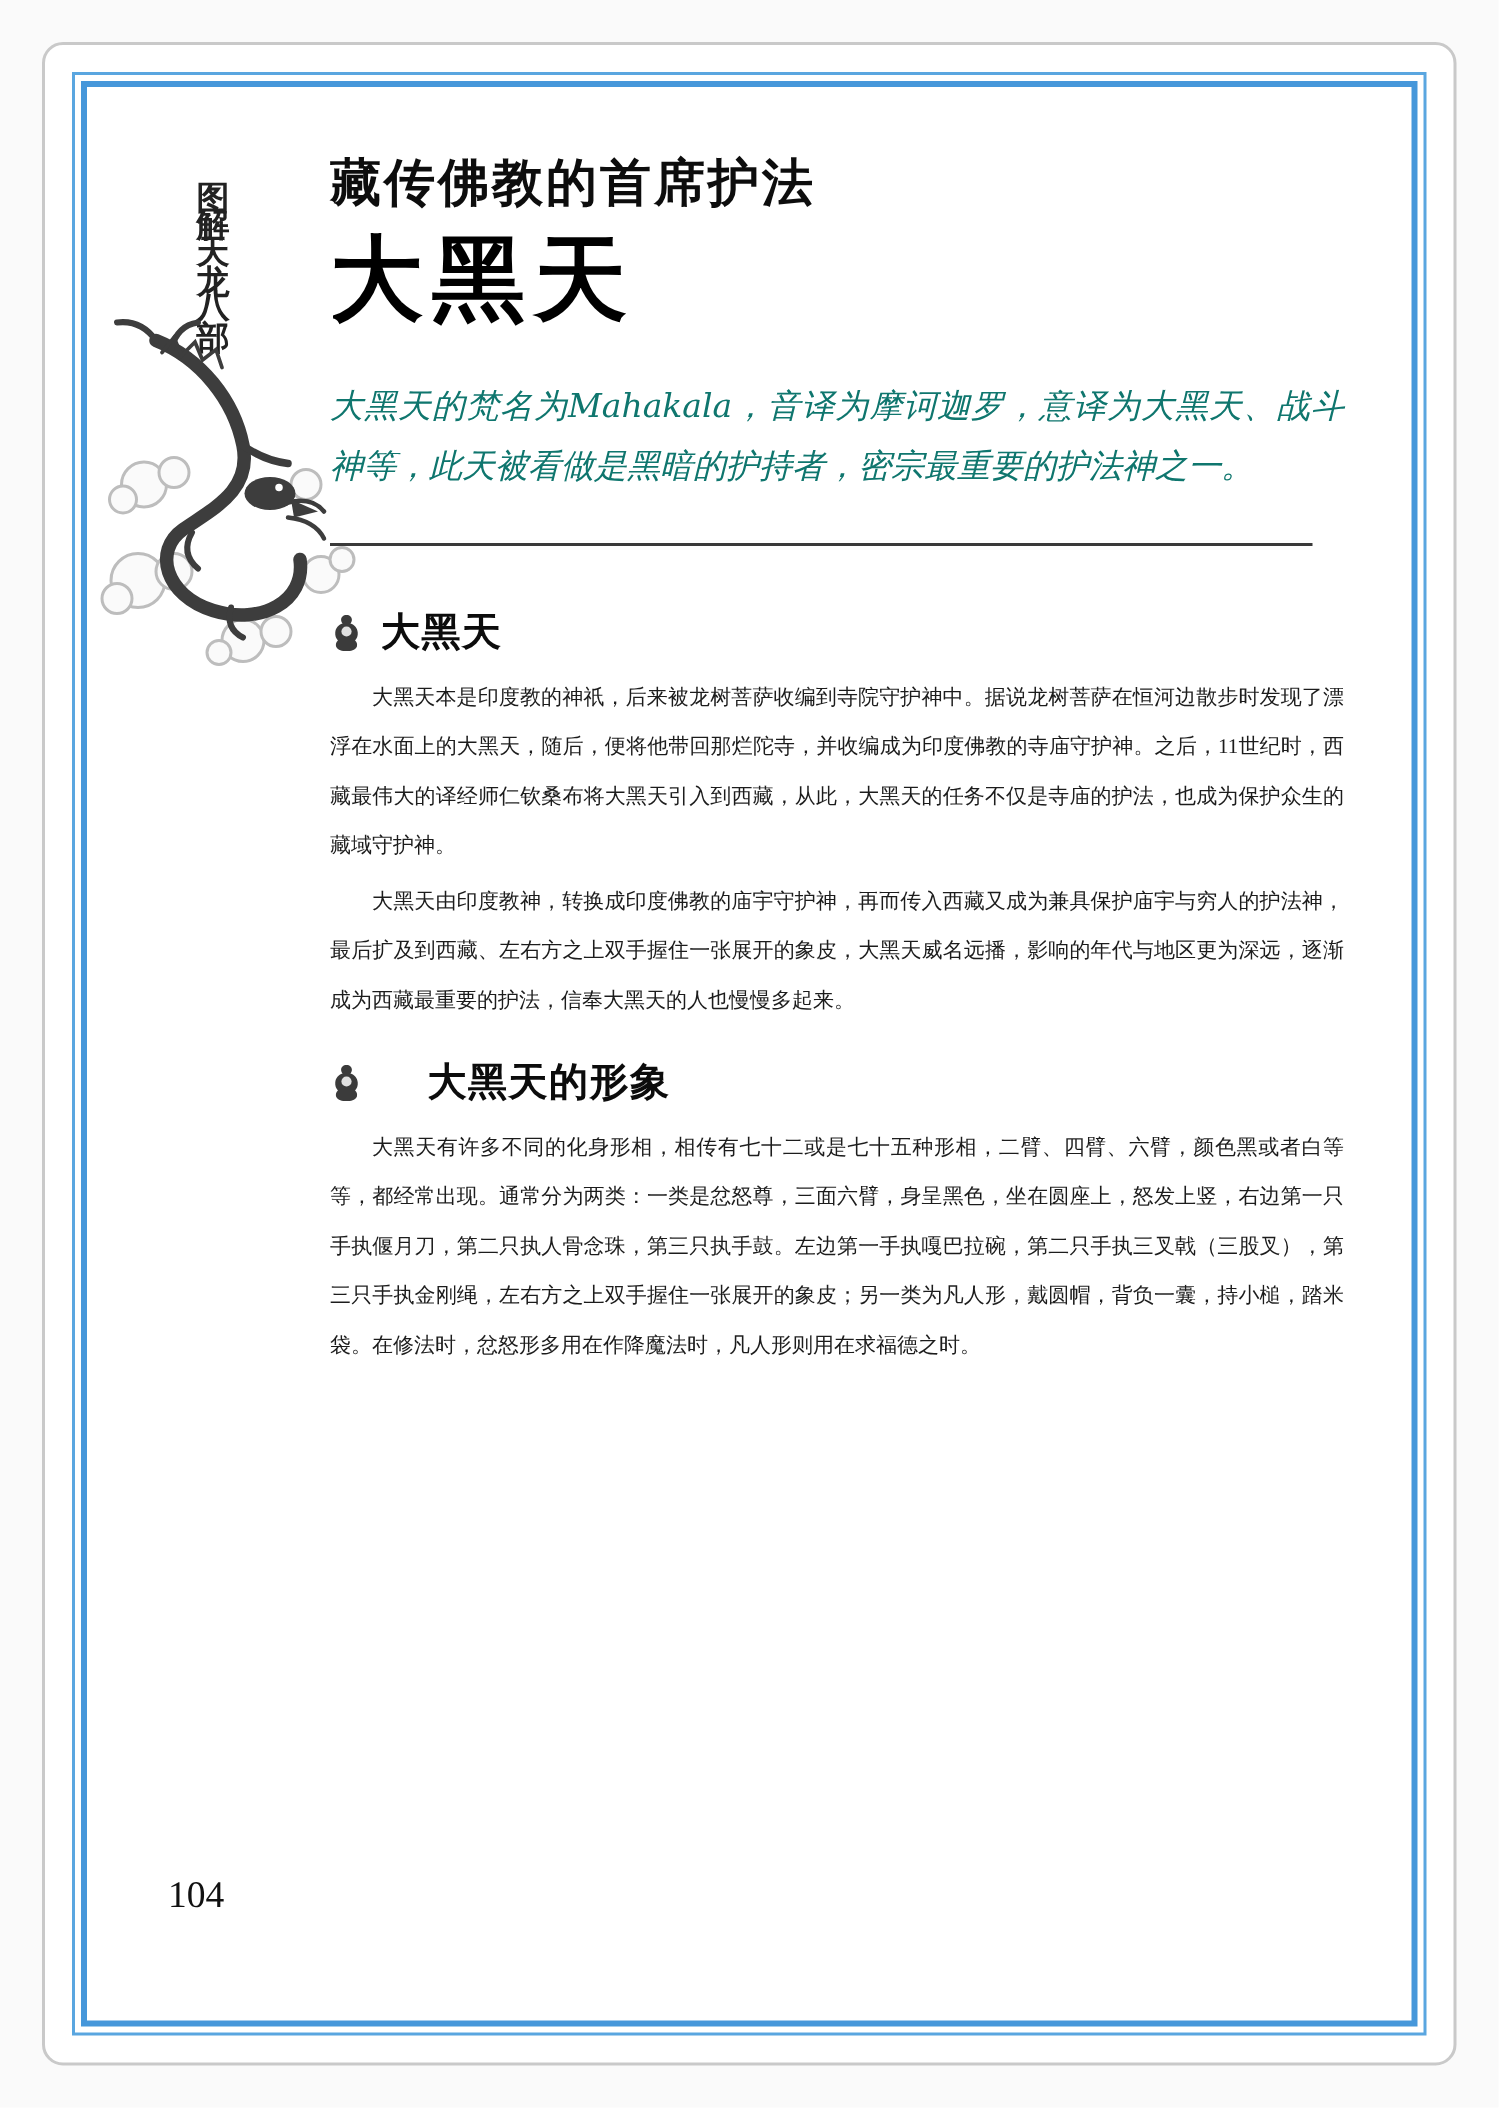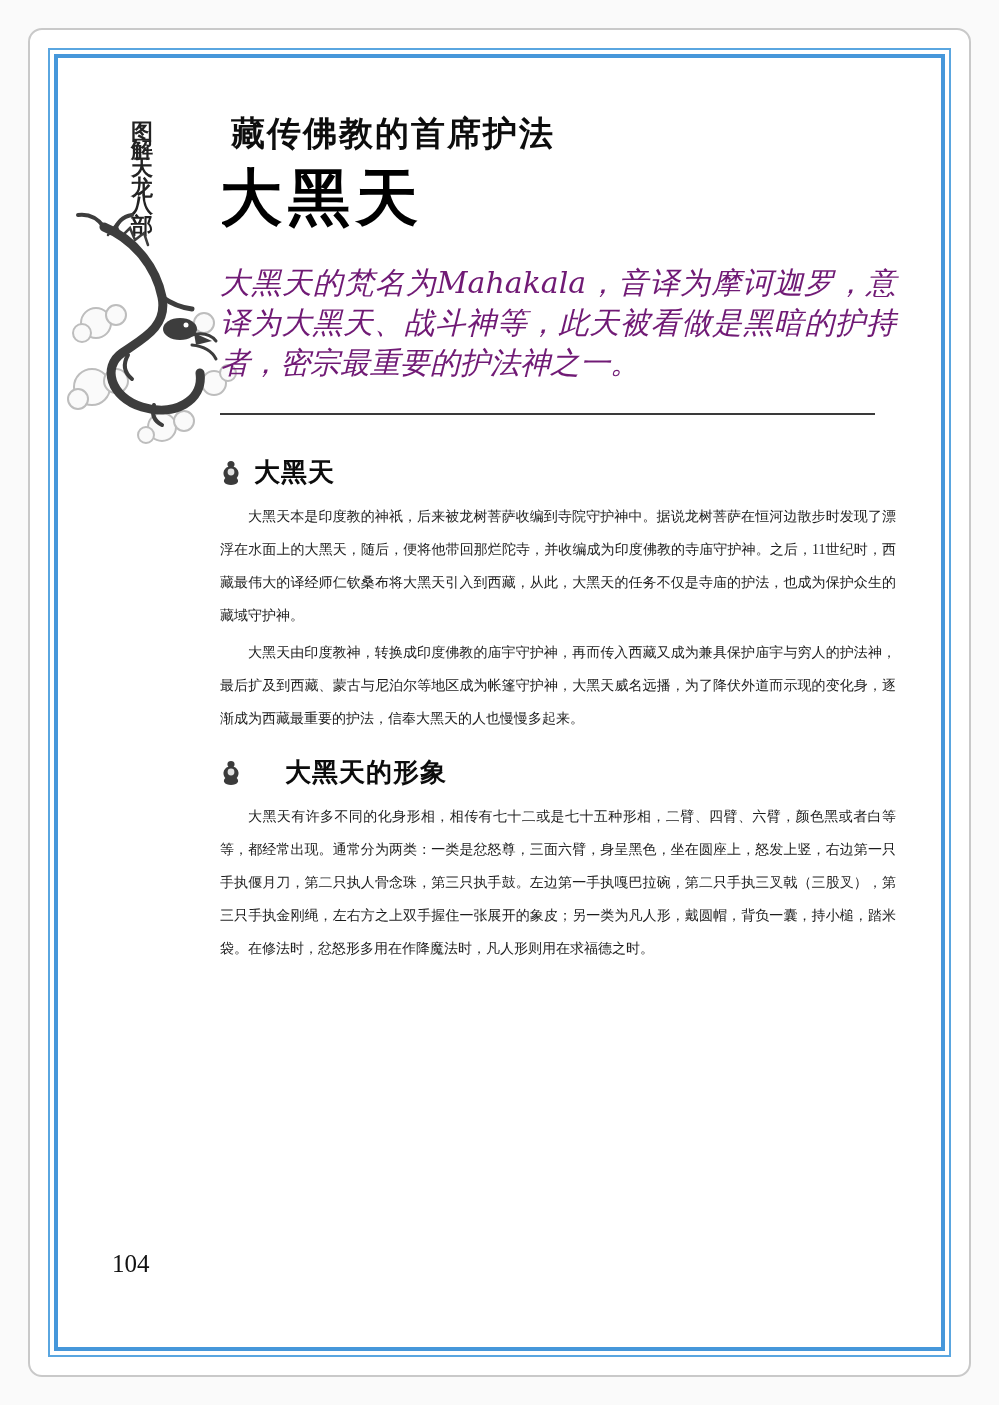--- a/index.html
+++ b/index.html
@@ -28,31 +28,31 @@
   }
   .dragon{
     position:absolute;left:28px;top:175px;width:182px;height:248px;
   }
   .content{
     position:absolute;left:190px;top:74px;width:676px;
   }
   .subtitle{
     font-family:"Liberation Serif","DejaVu Serif",serif;
     font-weight:700;font-size:34px;line-height:38px;color:#0d0d0d;
-    letter-spacing:2px;margin:11px;
+    letter-spacing:2px;margin:0;
   }
   .title{
     font-family:"Liberation Serif","DejaVu Serif",serif;
     font-weight:700;font-size:62px;line-height:66px;color:#000;
     letter-spacing:6px;margin:12px 0 0 0;
   }
   .intro{
     margin:32px 0 4px 0;font-style:italic;
     font-family:"DejaVu Serif","Liberation Serif",serif;
-    font-size:30px;line-height:40px;color:#701a75;
+    font-size:22px;line-height:40px;color:#0f766e;
     text-align:justify;
   }
   .divider{
     margin-top:30px;width:655px;height:0;
     border-top:2px solid #3a3a3a;
   }
   .section-heading{
     display:flex;align-items:center;gap:12px;
     margin-top:40px;margin-bottom:10px;
   }
@@ -129,21 +129,21 @@
     <div class="divider"></div>
 
     <div class="section-heading">
       <svg class="seal-icon" viewBox="0 0 20 26" xmlns="http://www.w3.org/2000/svg">
         <path fill="#3b3b3b" d="M10 1c2.2 0 3.6 1.4 3.6 3.2 0 1-.4 1.9-1 2.5 2.8.8 4.6 3 4.9 5.9.2 2-.5 4-1.8 5.4 1.2 1.1 1.7 2.6 1.2 4.1C15.6 24.4 13 25 10 25s-5.6-.6-6.9-2.9c-.5-1.5 0-3 1.2-4.1-1.3-1.4-2-3.4-1.8-5.4.3-2.9 2.1-5.1 4.9-5.9-.6-.6-1-1.5-1-2.5C6.4 2.4 7.8 1 10 1z"></path>
         <circle cx="10" cy="12" r="3.4" fill="#ffffff" opacity="0.85"></circle>
       </svg>
       <h2>大黑天</h2>
     </div>
     <p class="para">大黑天本是印度教的神祇，后来被龙树菩萨收编到寺院守护神中。据说龙树菩萨在恒河边散步时发现了漂浮在水面上的大黑天，随后，便将他带回那烂陀寺，并收编成为印度佛教的寺庙守护神。之后，11世纪时，西藏最伟大的译经师仁钦桑布将大黑天引入到西藏，从此，大黑天的任务不仅是寺庙的护法，也成为保护众生的藏域守护神。</p>
-    <p class="para">大黑天由印度教神，转换成印度佛教的庙宇守护神，再而传入西藏又成为兼具保护庙宇与穷人的护法神，最后扩及到西藏、蒙古与尼泊尔等地区成为帐篷守护神，大黑天威名远播，为了降伏外道而示现的变化身，逐渐成为西藏最重要的护法，信奉大黑天的人也慢慢多起来。</p>
+    <p class="para">大黑天由印度教神，转换成印度佛教的庙宇守护神，再而传入西藏又成为兼具保护庙宇与穷人的护法神，最后扩及到西藏、左右方之上双手握住一张展开的象皮，大黑天威名远播，影响的年代与地区更为深远，逐渐成为西藏最重要的护法，信奉大黑天的人也慢慢多起来。</p>
 
     <div class="section-heading second">
       <svg class="seal-icon" viewBox="0 0 20 26" xmlns="http://www.w3.org/2000/svg">
         <path fill="#3b3b3b" d="M10 1c2.2 0 3.6 1.4 3.6 3.2 0 1-.4 1.9-1 2.5 2.8.8 4.6 3 4.9 5.9.2 2-.5 4-1.8 5.4 1.2 1.1 1.7 2.6 1.2 4.1C15.6 24.4 13 25 10 25s-5.6-.6-6.9-2.9c-.5-1.5 0-3 1.2-4.1-1.3-1.4-2-3.4-1.8-5.4.3-2.9 2.1-5.1 4.9-5.9-.6-.6-1-1.5-1-2.5C6.4 2.4 7.8 1 10 1z"></path>
         <circle cx="10" cy="12" r="3.4" fill="#ffffff" opacity="0.85"></circle>
       </svg>
       <h2>大黑天的形象</h2>
     </div>
     <p class="para">大黑天有许多不同的化身形相，相传有七十二或是七十五种形相，二臂、四臂、六臂，颜色黑或者白等等，都经常出现。通常分为两类：一类是忿怒尊，三面六臂，身呈黑色，坐在圆座上，怒发上竖，右边第一只手执偃月刀，第二只执人骨念珠，第三只执手鼓。左边第一手执嘎巴拉碗，第二只手执三叉戟（三股叉），第三只手执金刚绳，左右方之上双手握住一张展开的象皮；另一类为凡人形，戴圆帽，背负一囊，持小槌，踏米袋。在修法时，忿怒形多用在作降魔法时，凡人形则用在求福德之时。</p>
   </div>

